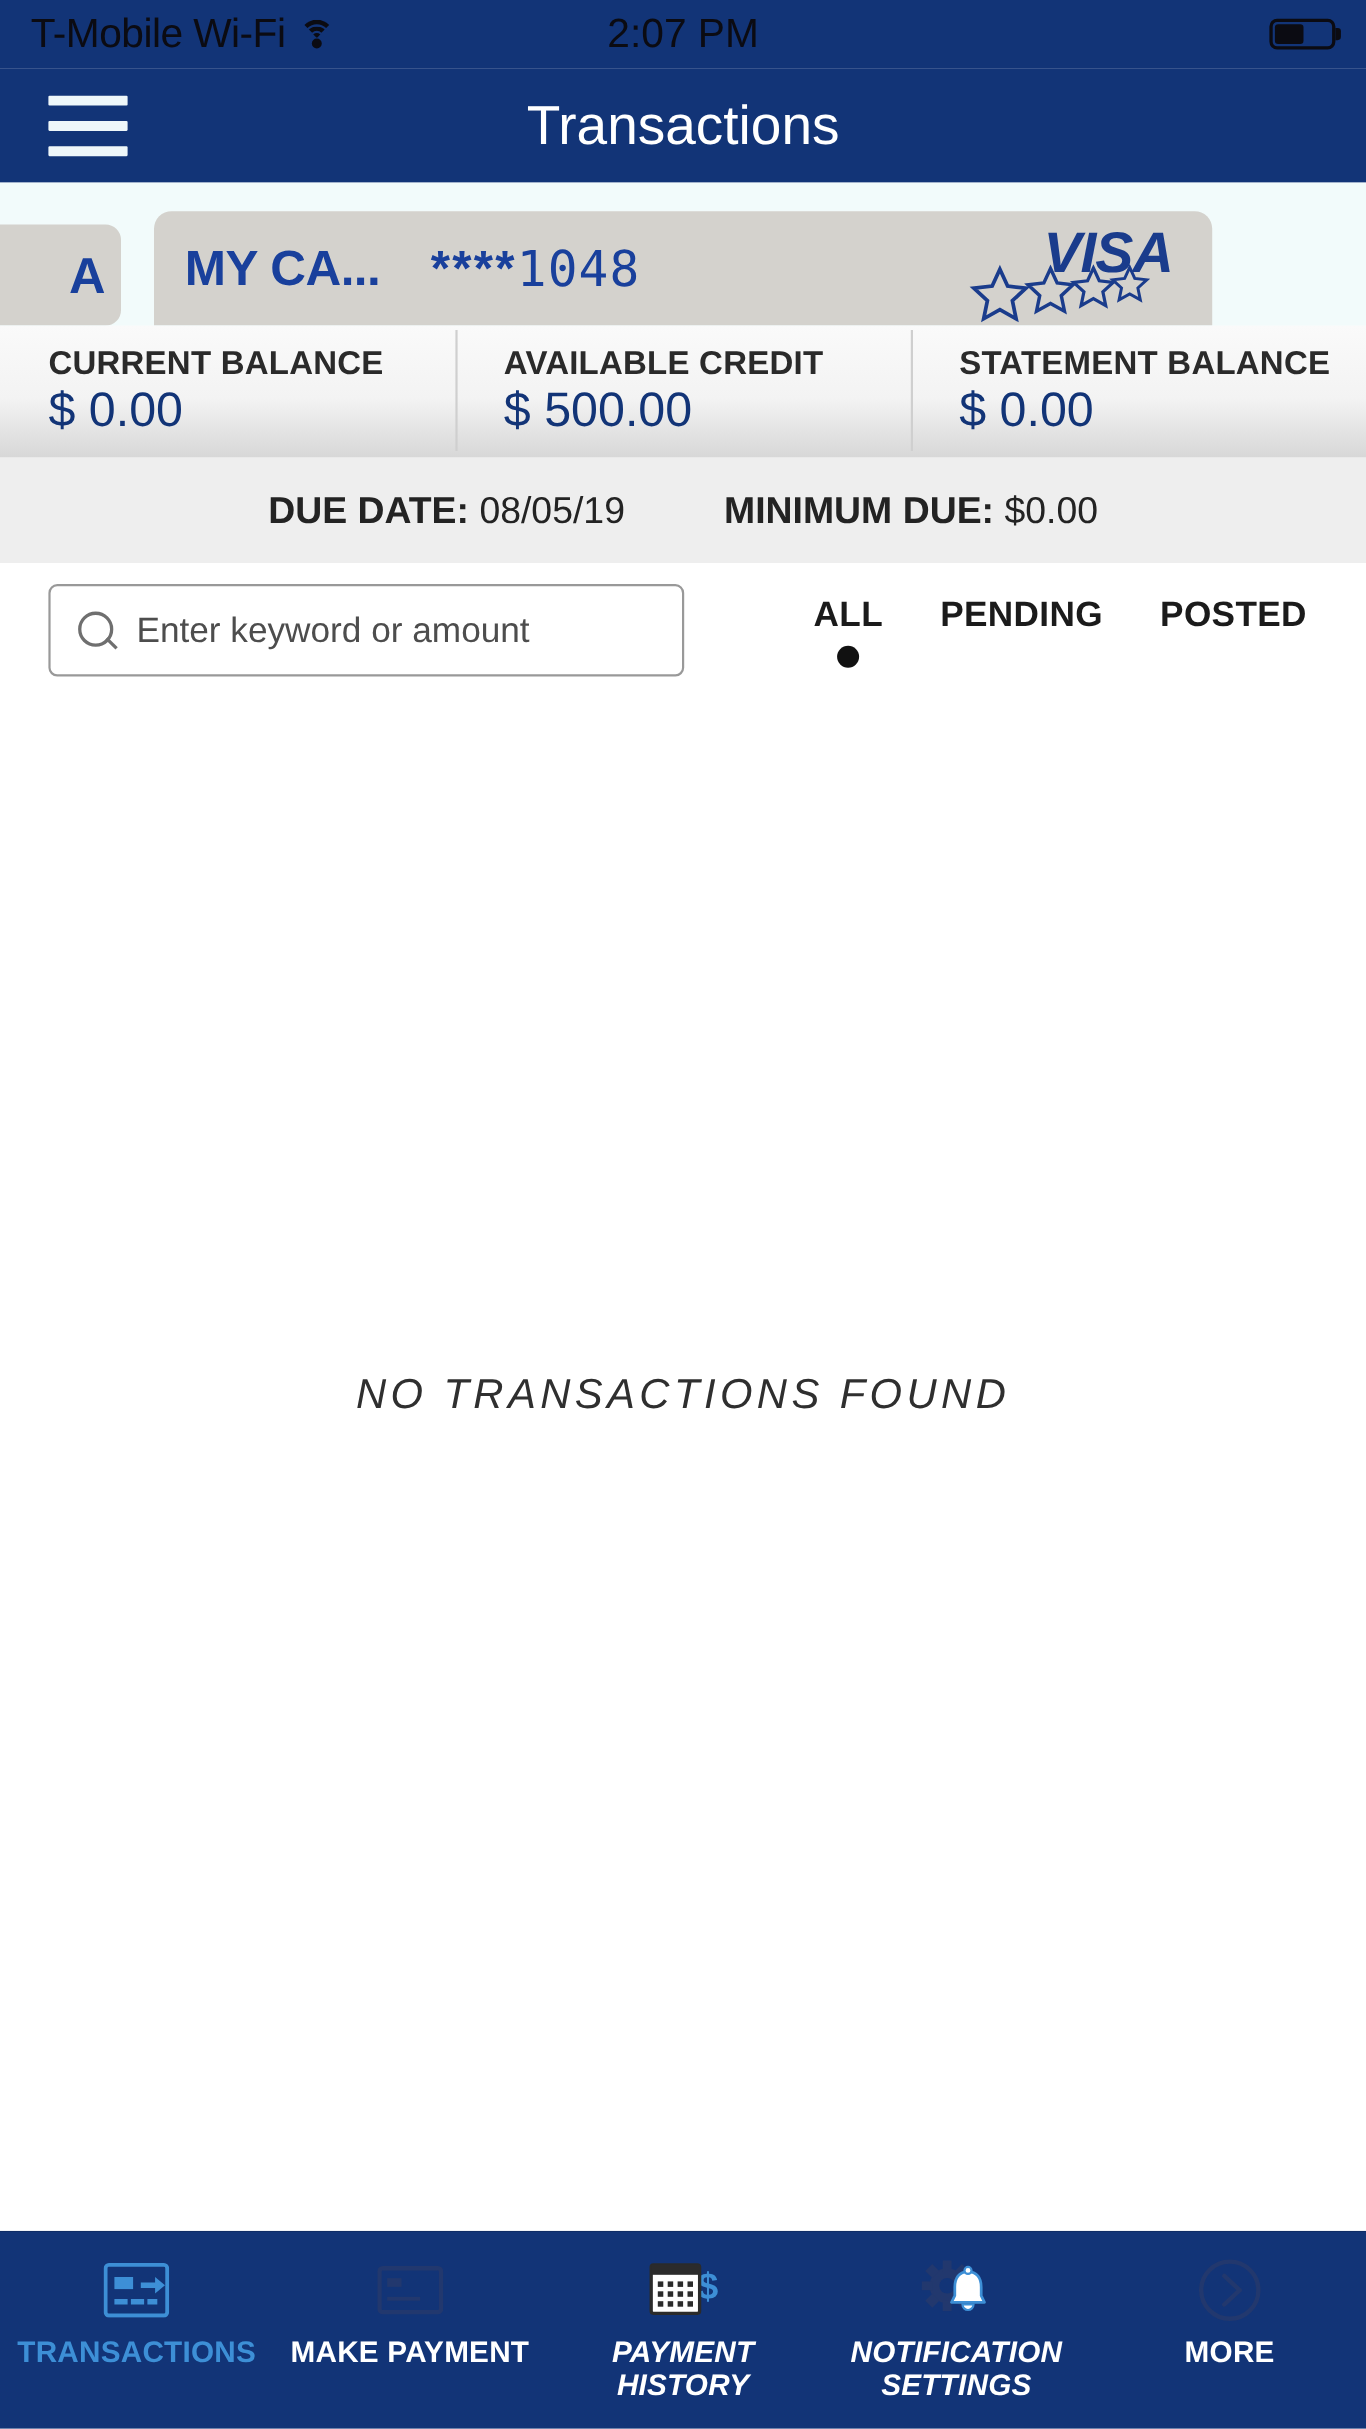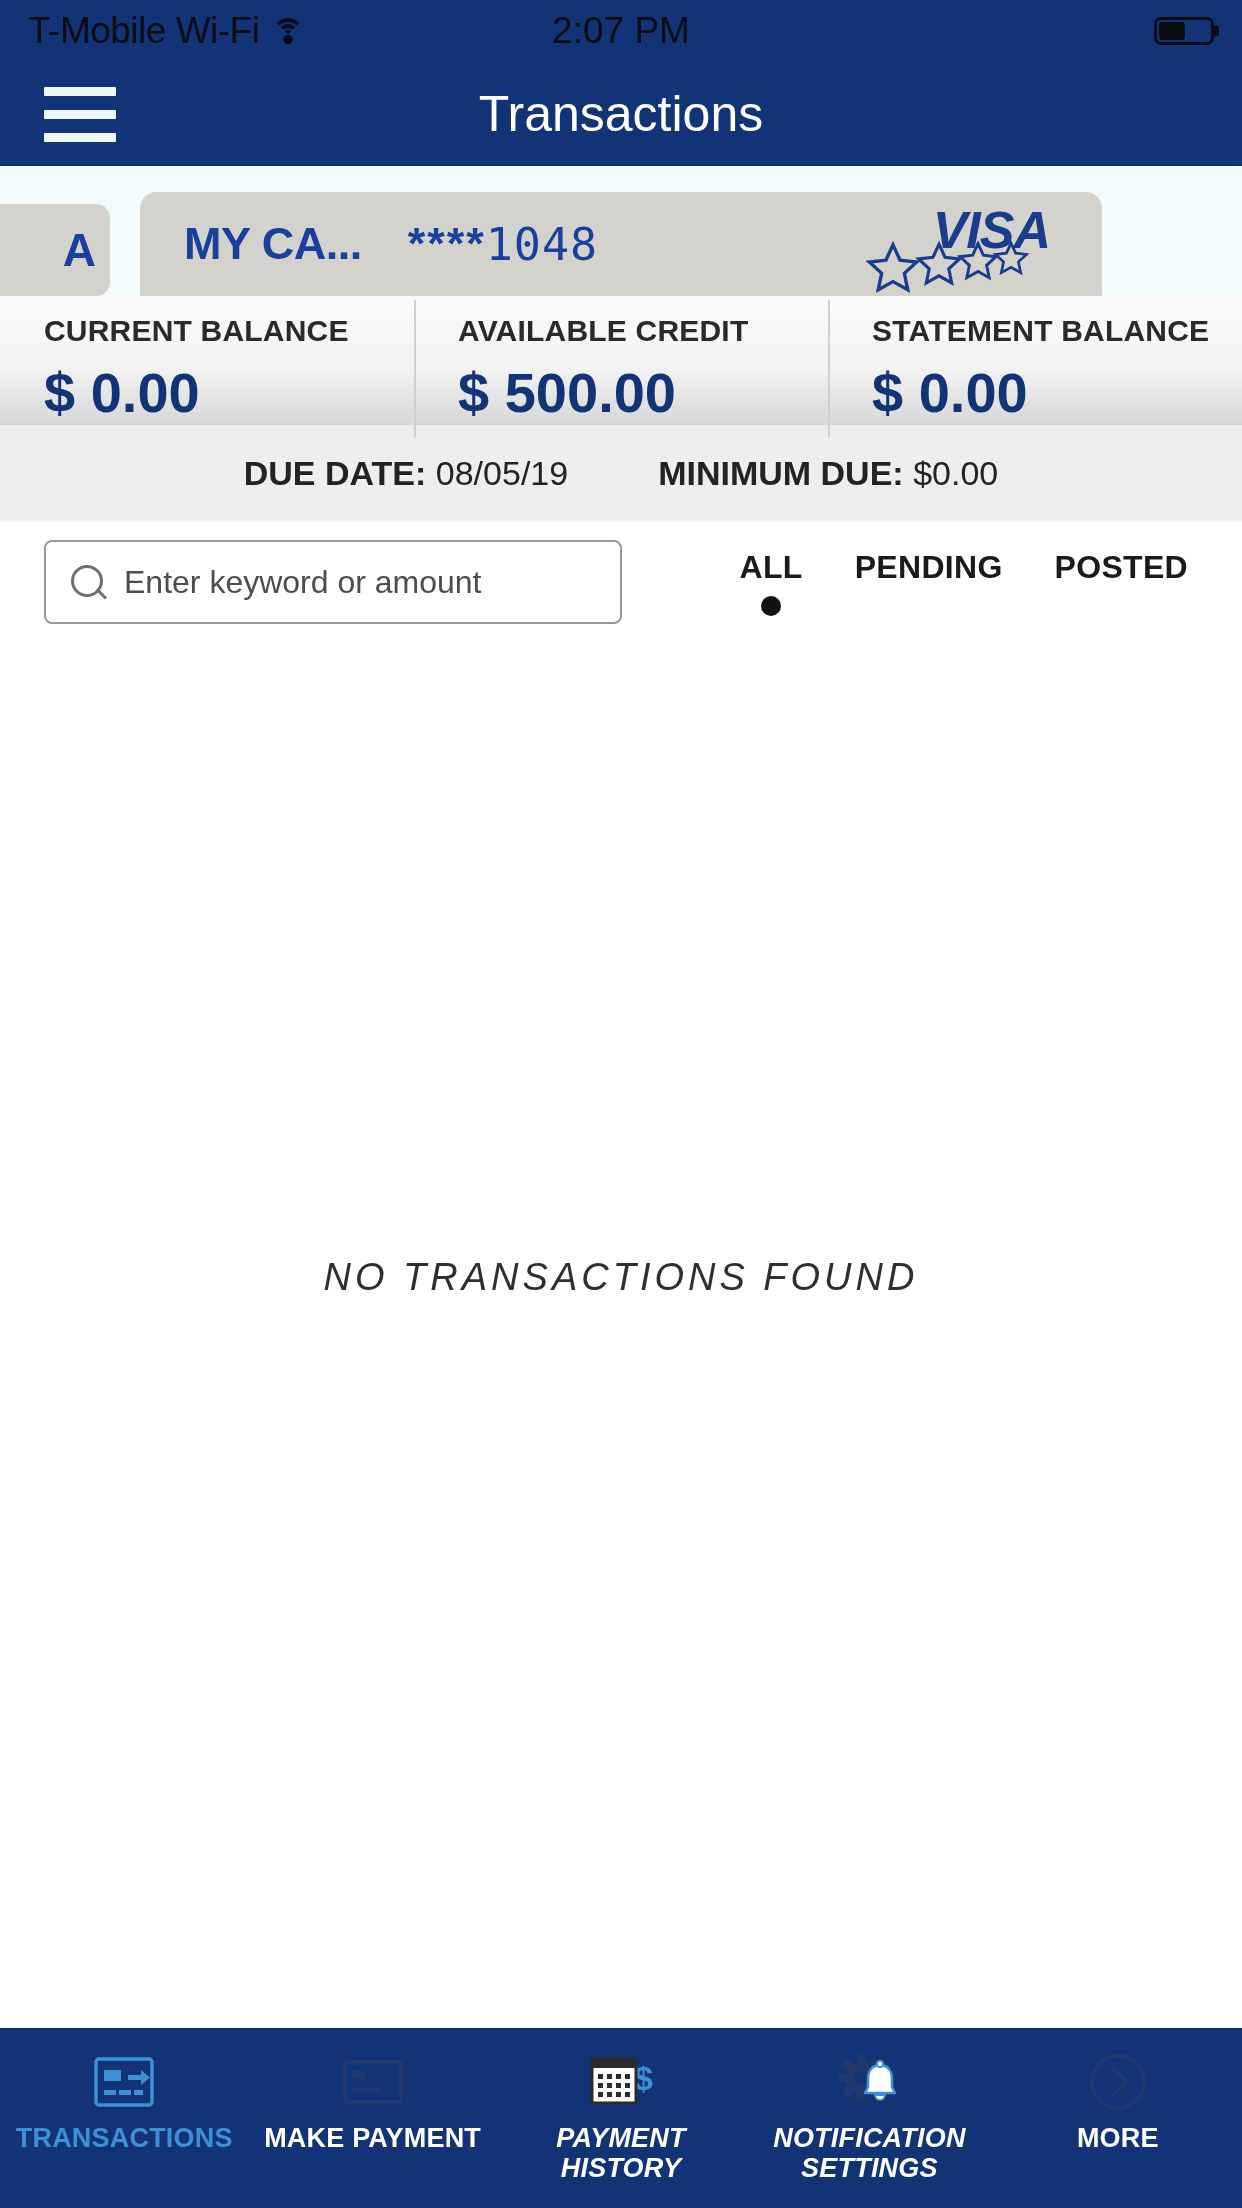--- a/index.html
+++ b/index.html
@@ -66,21 +66,21 @@
     position:absolute; left:-52px; bottom:0;
     width:162px; height:92px; background:#d4d2cd;
     border-radius:14px;
     display:flex; align-items:center; justify-content:flex-end;
     padding-right:14px;
   }
   .card-prev .pv-text { color:#19409c; font-size:46px; font-weight:700; }
   .card-main {
     position:absolute; left:140px; bottom:0; width:962px; height:104px;
     background:#d4d2cd; border-radius:16px 16px 0 0;
-    display:flex; align-items:center; padding:0 44px;
+    display:flex; align-items:center; padding:0 28px;
     overflow:hidden;
   }
   .card-name { color:#19409c; font-size:45px; font-weight:700; letter-spacing:-0.5px; }
   .card-mask { color:#19409c; font-size:45px; font-weight:700; margin-left:46px; letter-spacing:2px; }
   .card-digits { color:#19409c; font-size:45px; font-weight:500; font-family:"DejaVu Sans Mono", monospace; letter-spacing:1px; }
   .card-brand { margin-left:auto; position:relative; width:200px; height:100px; }
   .visa-word {
     position:absolute; right:8px; top:6px;
     font-size:52px; font-weight:700; font-style:italic;
     color:#1a3c8c; font-family:"Liberation Sans", sans-serif;
@@ -94,21 +94,21 @@
     flex:0 0 120px;
     background:linear-gradient(to bottom,#fafafa 0%,#f3f3f3 55%,#d7d7d7 100%);
     display:flex; align-items:flex-start; padding-top:18px;
   }
   .bal-col { flex:1; padding-left:44px; position:relative; }
   .bal-col + .bal-col::before {
     content:""; position:absolute; left:0; top:-14px; bottom:-12px;
     width:2px; background:#cfcfcf;
   }
   .bal-label { font-size:30px; font-weight:700; color:#2a2a2a; letter-spacing:0.2px; }
-  .bal-value { font-size:56px; color:#123477; margin-top:12px; font-weight:700; }
+  .bal-value { font-size:44px; color:#123477; margin-top:0; font-weight:400; }
 
   
   .duerow {
     flex:0 0 96px; background:#eeeeee;
     display:flex; align-items:center; justify-content:center; gap:90px;
   }
   .due-item { font-size:34px; color:#232323; }
   .due-item b { font-weight:700; }
   .due-item span { font-weight:400; }
 

